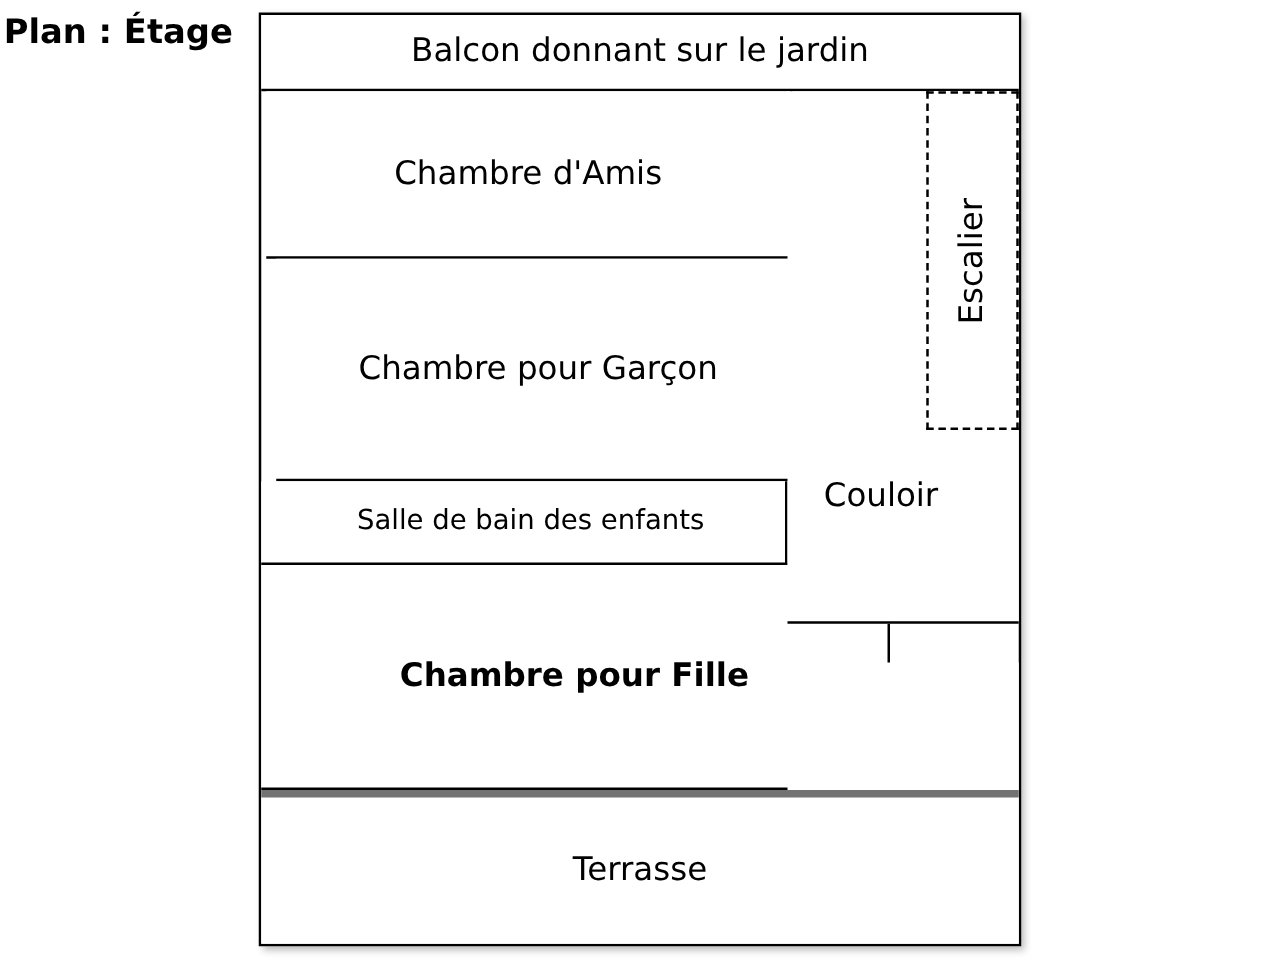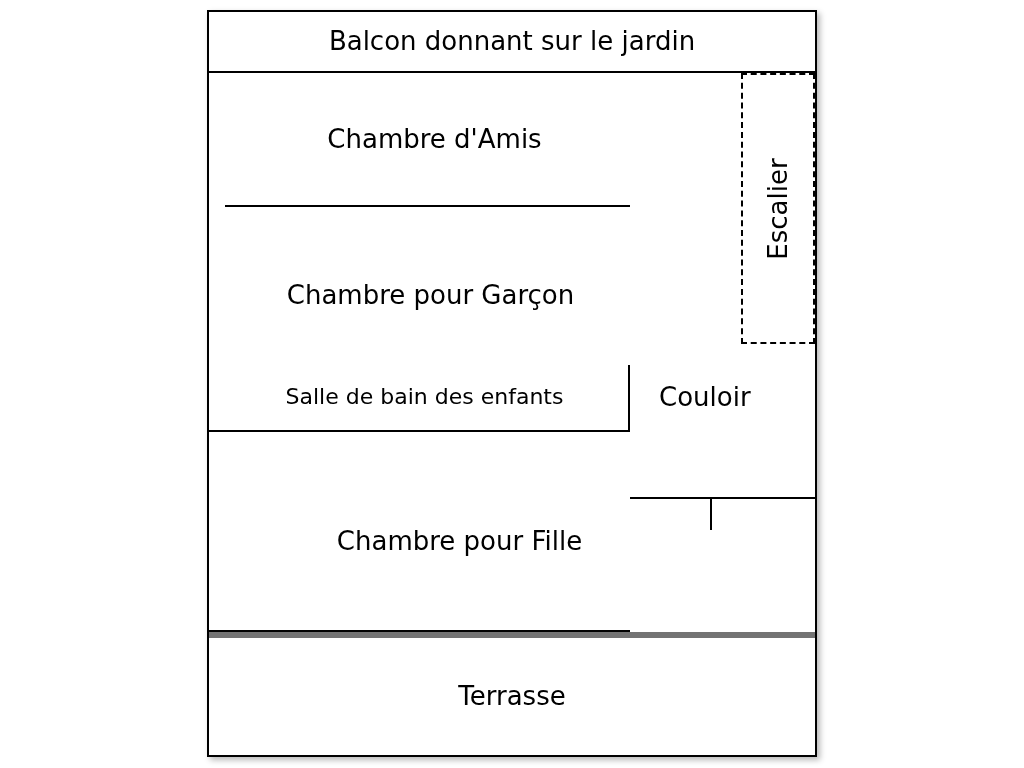--- a/index.html
+++ b/index.html
@@ -91,40 +91,41 @@
     transform: rotate(-90deg);
     transform-origin: center center;
     color: #000000;
   }
 </style>
 </head>
 <body>
 
 <div id="stage">
 
+  <div id="plan-title">Plan : Étage</div>
 
   <div id="floor-plan">
 
     <div class="room bd-b" style="left:0px; top:0px; width:606px; height:61px;">
       <span class="room-label">Balcon donnant sur le jardin</span>
     </div>
 
-    <div class="room bd-b bd-r" style="left:16px; top:61px; width:421px; height:134px;">
+    <div class="room bd-b bd-r" style="left:4px; top:61px; width:421px; height:134px;">
       <span class="room-label">Chambre d'Amis</span>
     </div>
 
     <div class="room bd-b bd-r" style="left:12px; top:195px; width:421px; height:178px;">
       <span class="room-label">Chambre pour Garçon</span>
     </div>
 
-    <div class="room small bd-b bd-r" style="left:0px; top:353px; width:421px; height:67px;padding-left:12px;">
+    <div class="room small bd-b bd-r" style="left:0px; top:373px; width:421px; height:67px;padding-left:12px;">
       <span class="room-label">Salle de bain des enfants</span>
     </div>
 
-    <div class="room bd-b bd-r" style="left:0px; top:440px; width:503px; height:180px;">
+    <div class="room bd-b bd-r" style="left:0px; top:440px; width:503px; height:180px;font-weight:bold;">
       <span class="room-label">Chambre pour Fille</span>
     </div>
 
     <div class="room bd-b" style="left:421px; top:61px; width:185px; height:426px;
                 align-items:flex-start; justify-content:flex-start;">
       <span class="room-label" style="margin-left:29px; margin-top:310px;">Couloir</span>
     </div>
 
     <div id="room-escalier" style="left:532px; top:61px; width:74px; height:271px;">
       <span class="room-label">Escalier</span>

